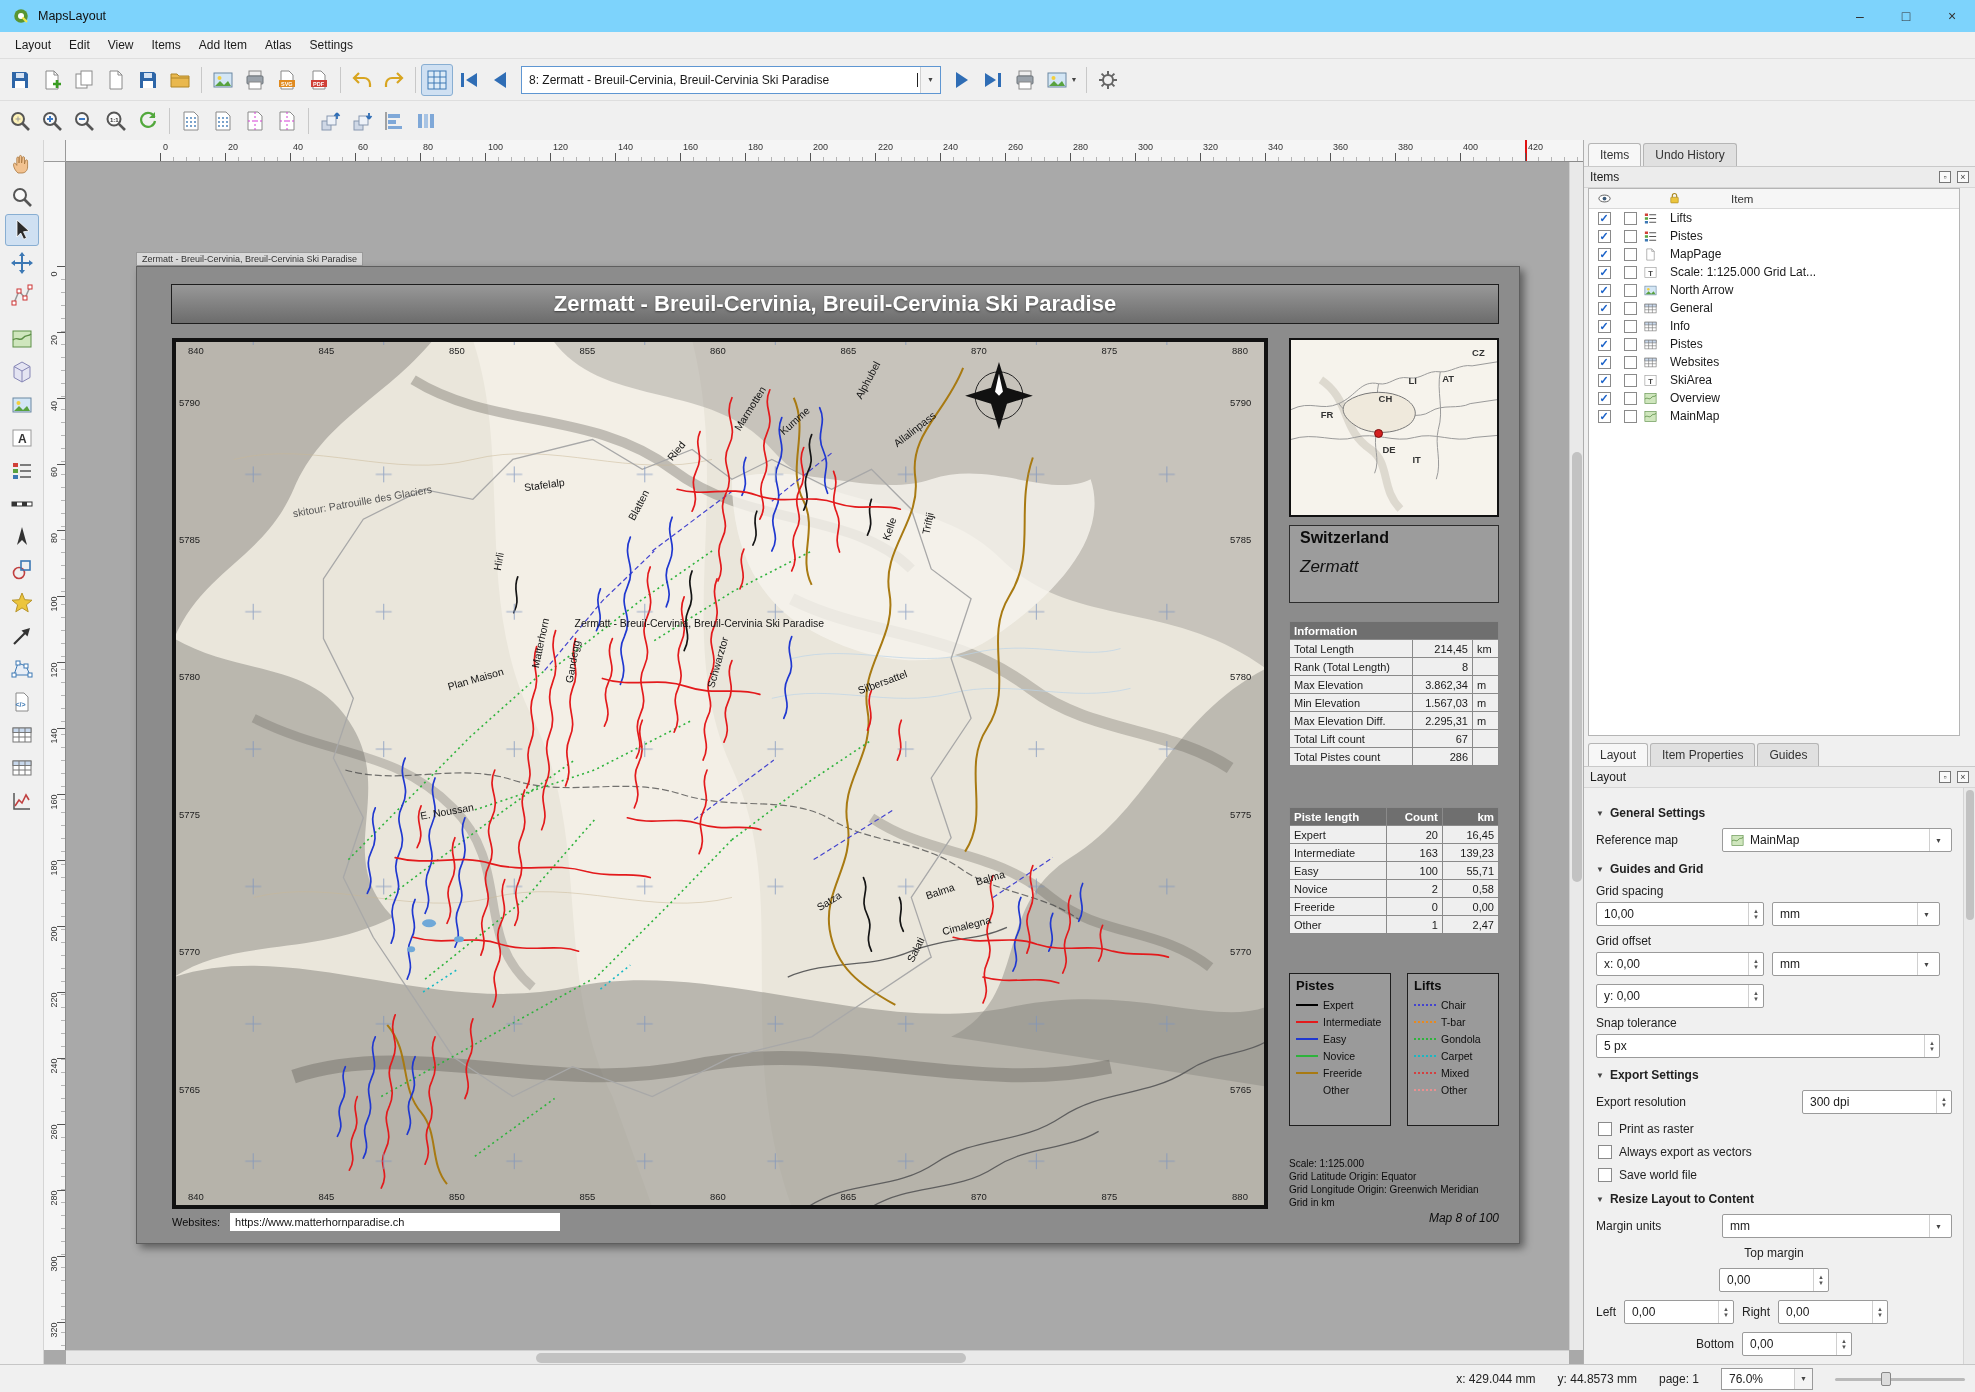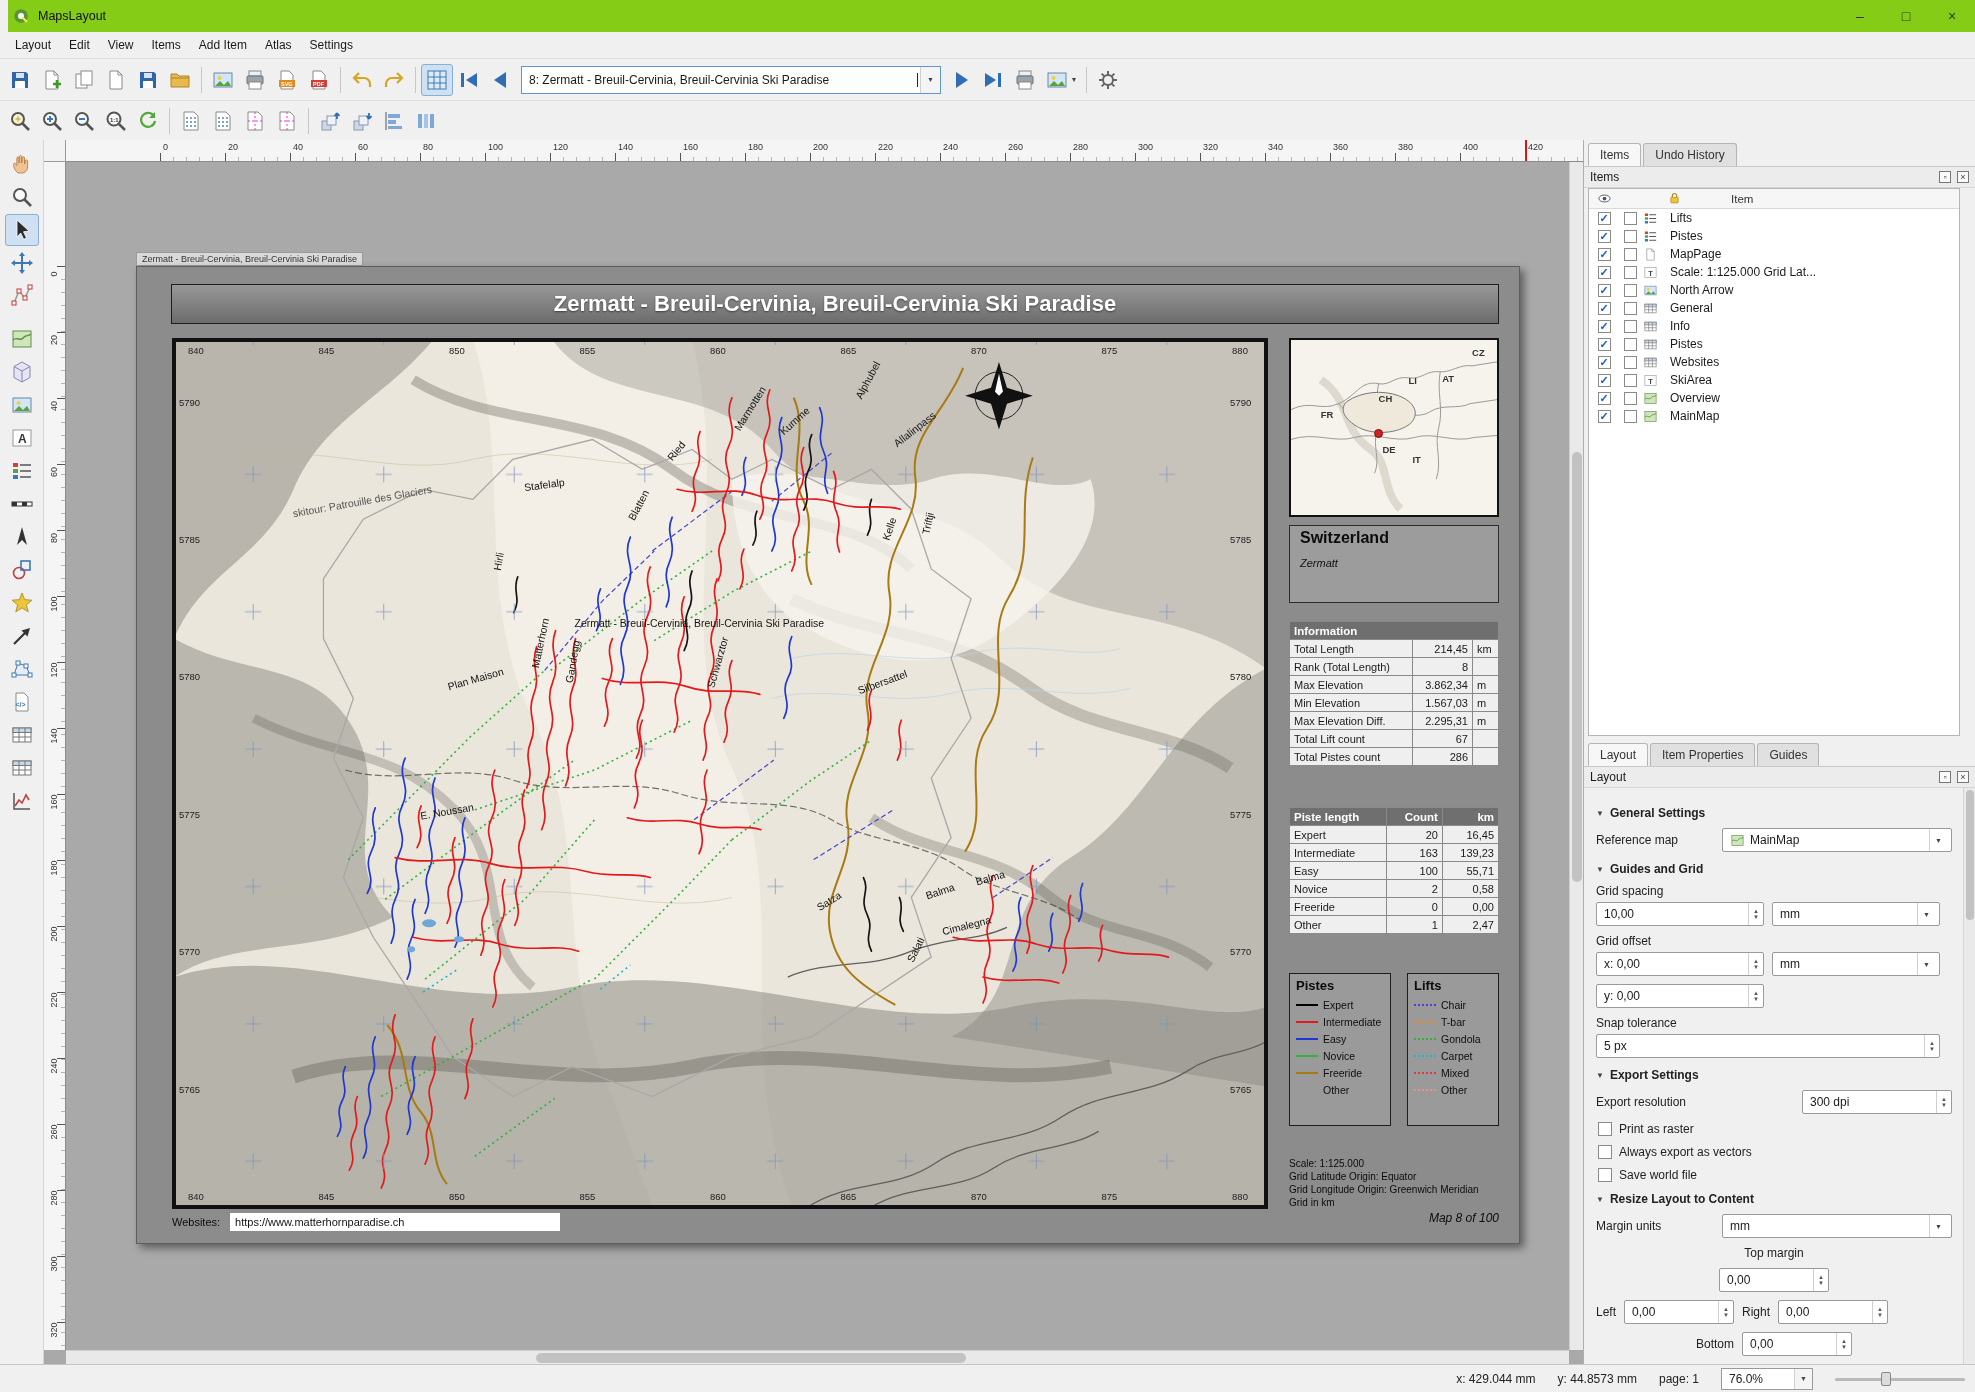--- a/index.html
+++ b/index.html
@@ -1,20 +1,20 @@
 <!DOCTYPE html>
 <html><head>
 <meta charset="utf-8">
 <style>
 *{margin:0;padding:0;box-sizing:border-box;}
 html,body{width:1975px;height:1392px;overflow:hidden;}
 body{font-family:"Liberation Sans",sans-serif;font-size:12px;color:#1a1a1a;background:#f0f0f0;position:relative;}
 
 
-.titlebar{height:32px;display:flex;align-items:center;padding-left:4px;gap:8px;background:#84cc16;margin-left:8px;}
+.titlebar{height:32px;display:flex;align-items:center;padding-left:12px;gap:8px;background:#7dd3fc;}
 .titlebar .ttl{font-size:12.5px;color:#111;}
 .win-controls{margin-left:auto;display:flex;height:100%;}
 .wbtn{width:46px;display:flex;align-items:center;justify-content:center;font-size:14px;color:#333;}
 .menubar{height:26px;display:flex;align-items:center;padding-left:6px;}
 .menubar span{padding:4px 9px;cursor:default;}
 .toolbar{display:flex;align-items:center;background:#f0f0f0;border-top:1px solid #dedede;padding:2px 4px;}
 .tb1{height:42px;}
 .tb2{height:40px;}
 .tbtn{width:32px;height:32px;display:flex;align-items:center;justify-content:center;border-radius:3px;border:1px solid transparent;}
 .tbtn.active{background:#cfe0f2;border-color:#88aed2;}
@@ -52,21 +52,21 @@
 
 .page-tab{position:absolute;left:62px;top:90px;height:14px;background:#d9d9d9;border:1px solid #9a9a9a;font-size:9px;line-height:12px;padding:0 5px;color:#333;white-space:nowrap;}
 .page{position:absolute;left:62px;top:104px;width:1384px;height:978px;background:#8c8c8c;border:1px solid #5e5e5e;box-shadow:4px 4px 8px rgba(0,0,0,.45);}
 .page-title{position:absolute;left:34px;top:17px;width:1328px;height:40px;background:linear-gradient(#989898,#6c6c6c);border:1px solid #1d1d1d;color:#fff;font-size:22px;font-weight:bold;display:flex;align-items:center;justify-content:center;text-shadow:0 1px 2px rgba(0,0,0,.5);}
 .map-frame{position:absolute;left:35px;top:71px;width:1096px;height:871px;border:2px solid #111;background:#eae6db;}
 .map-frame svg{display:block;width:100%;height:100%;}
 .ov-box{position:absolute;left:1152px;top:71px;width:210px;height:179px;background:#fff;border:2px solid #111;}
 .ov-box svg{display:block;width:100%;height:100%;}
 .country-box{position:absolute;left:1152px;top:258px;width:210px;height:78px;background:#9c9c9c;border:1px solid #2c2c2c;padding:3px 10px;}
 .country-box .cn{font-size:16px;font-weight:bold;color:#0c0c0c;}
-.country-box .rg{font-size:11px;font-style:italic;margin-top:10px;color:#111;}
+.country-box .rg{font-size:17px;font-style:italic;margin-top:10px;color:#111;}
 .ptable{position:absolute;left:1152px;width:210px;border-collapse:collapse;background:#efefef;font-size:11px;}
 .ptable td,.ptable th{border:1px solid #8a8a8a;padding:2px 4px;height:18px;}
 .ptable .thead{background:#6f6f6f;color:#fff;font-weight:bold;text-align:left;font-size:11.5px;}
 .ptable .val{text-align:right;}
 .ptable .unit{width:26px;text-align:left;}
 .legend{position:absolute;top:706px;height:153px;background:#9a9a9a;border:1px solid #1d1d1d;padding:4px 6px;}
 .legend .ltitle{font-size:13px;font-weight:bold;color:#0c0c0c;margin-bottom:3px;}
 .leg-row{display:flex;align-items:center;height:17px;}
 .leg-line{width:22px;height:0;margin-right:5px;flex:none;}
 .leg-label{font-size:10.5px;color:#0e0e0e;white-space:nowrap;}

